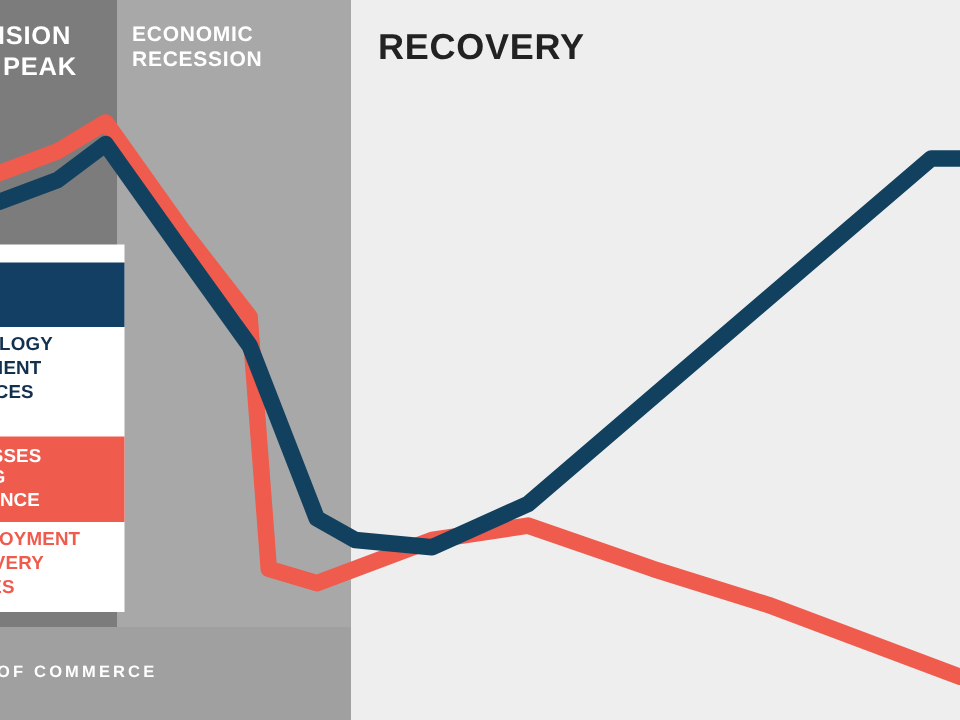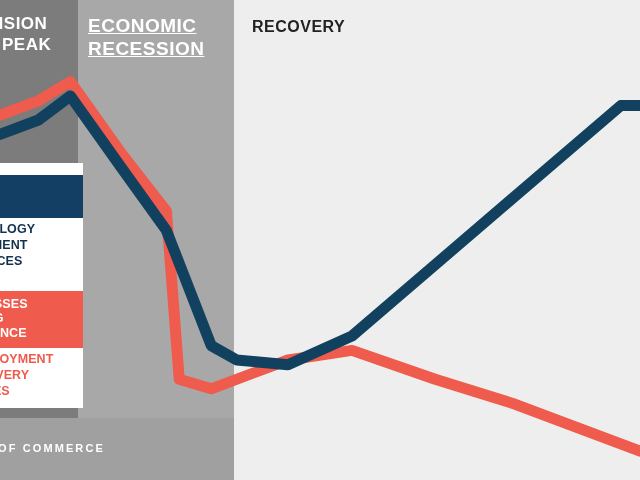--- a/index.html
+++ b/index.html
@@ -52,28 +52,27 @@
     width: 70px;
     font-size: 17px;
     color: #ffffff;
     text-align: left;
     text-indent: -58px;
   }
   .stage-recession {
     left: 88px;
     top: 14px;
     width: 140px;
-    font-size: 19px;
+    font-size: 14px;
     color: #ffffff;
-    text-decoration: underline;
   }
   .stage-recovery {
     left: 252px;
     top: 17px;
-    font-size: 16px;
+    font-size: 24px;
     color: #222222;
   }
 
   
   #chart-svg {
     position: absolute;
     left: 0;
     top: 0;
     width: 640px;
     height: 480px;

